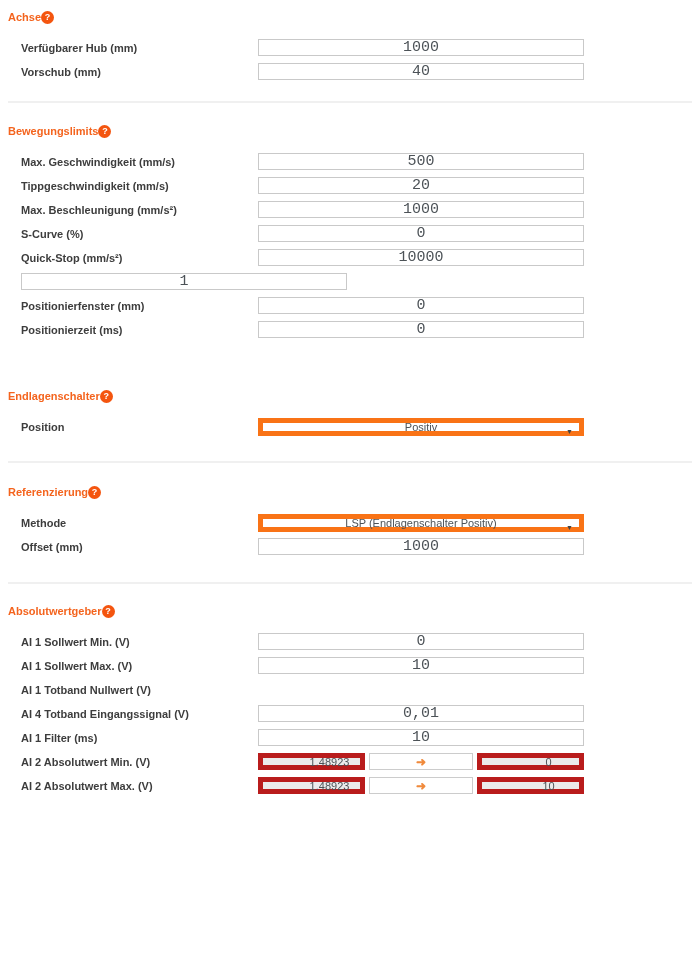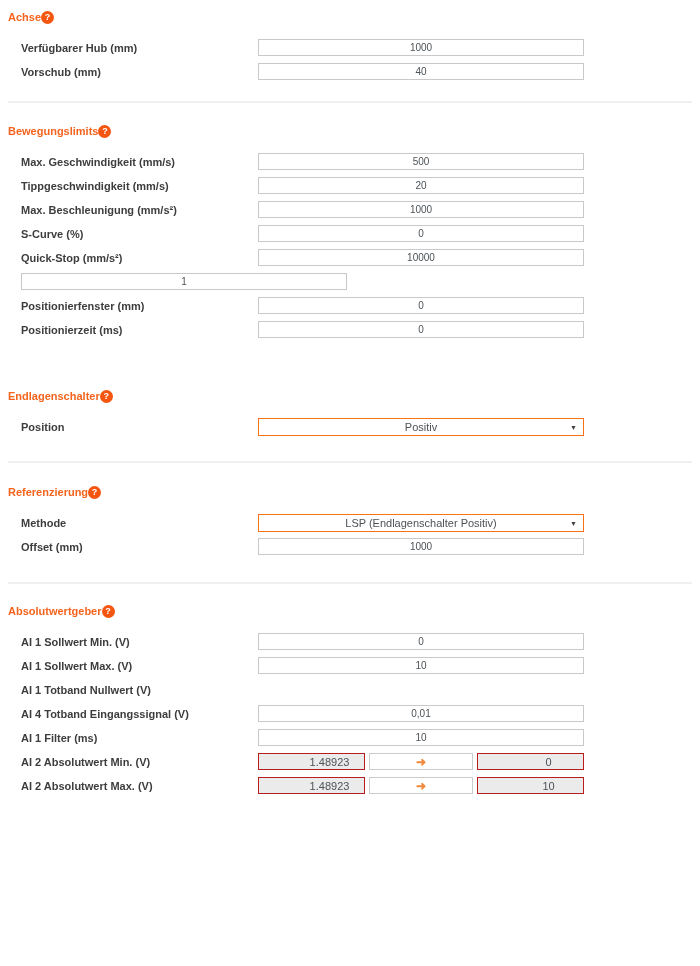--- a/index.html
+++ b/index.html
@@ -12,41 +12,41 @@
   .sec-title{color:#f4641e;font-weight:bold;font-size:11px;line-height:13px;}
   .help{
     width:13px;height:13px;border-radius:50%;background:#f4550f;color:#fff;
     font-weight:bold;font-size:9px;line-height:13px;display:flex;align-items:center;
     justify-content:center;cursor:pointer;user-select:none;
   }
   .row{display:flex;align-items:center;margin-bottom:7px;height:17px;margin-left:13px;}
   .row .lbl{width:237px;font-weight:bold;color:#3d3d3d;}
   input.txt{
     width:326px;height:17px;box-sizing:border-box;border:1px solid #c9c9c9;
-    background:#fff;text-align:center;color:#4c5257;font-family:Liberation Sans, sans-serif;
-    font-size:10px;padding:0;margin:0;border-radius:0;
+    background:#fff;text-align:center;color:#4c5257;font-family:Liberation Mono, monospace;
+    font-size:15px;padding:0;margin:0;border-radius:0;
   }
   .selectbox{
-    position:relative;width:326px;height:18px;box-sizing:border-box;border:1px solid #f97316;
+    position:relative;width:326px;height:18px;box-sizing:border-box;border:5px solid #f97316;
     background:#fff;display:flex;align-items:center;justify-content:center;color:#4c5257;
     cursor:pointer;
   }
   .selectbox .sel-arrow{position:absolute;right:6px;top:5px;font-size:7px;color:#444;line-height:8px;}
   .divider{height:2px;background:#f0f0f0;margin:0 8px;}
   #div1{margin-top:21px;}
   #sec-achse{padding-top:11px;}
   #sec-bewegung{margin-top:22px;}
   #sec-endlagen{margin-top:52px;}
   #div2{margin-top:26px;}
   #sec-referenz{margin-top:23px;}
   #div3{margin-top:27px;}
   #sec-absolut{margin-top:21px;}
   .triple{width:326px;display:flex;justify-content:space-between;align-items:center;}
   .ro{
-    width:107px;height:17px;box-sizing:border-box;border:1px solid #b91c1c;background:#ebebeb;
+    width:107px;height:17px;box-sizing:border-box;border:5px solid #b91c1c;background:#ebebeb;
     display:flex;align-items:center;justify-content:center;color:#4c5257;padding-left:36px;
   }
   .transfer{
     width:104px;height:17px;box-sizing:border-box;border:1px solid #cccccc;background:#fff;
     display:flex;align-items:center;justify-content:center;padding:0;margin:0;cursor:pointer;
   }
   .arrow-glyph{color:#f08a3c;font-size:12px;line-height:12px;font-weight:bold;}
 </style>
 </head>
 <body>

